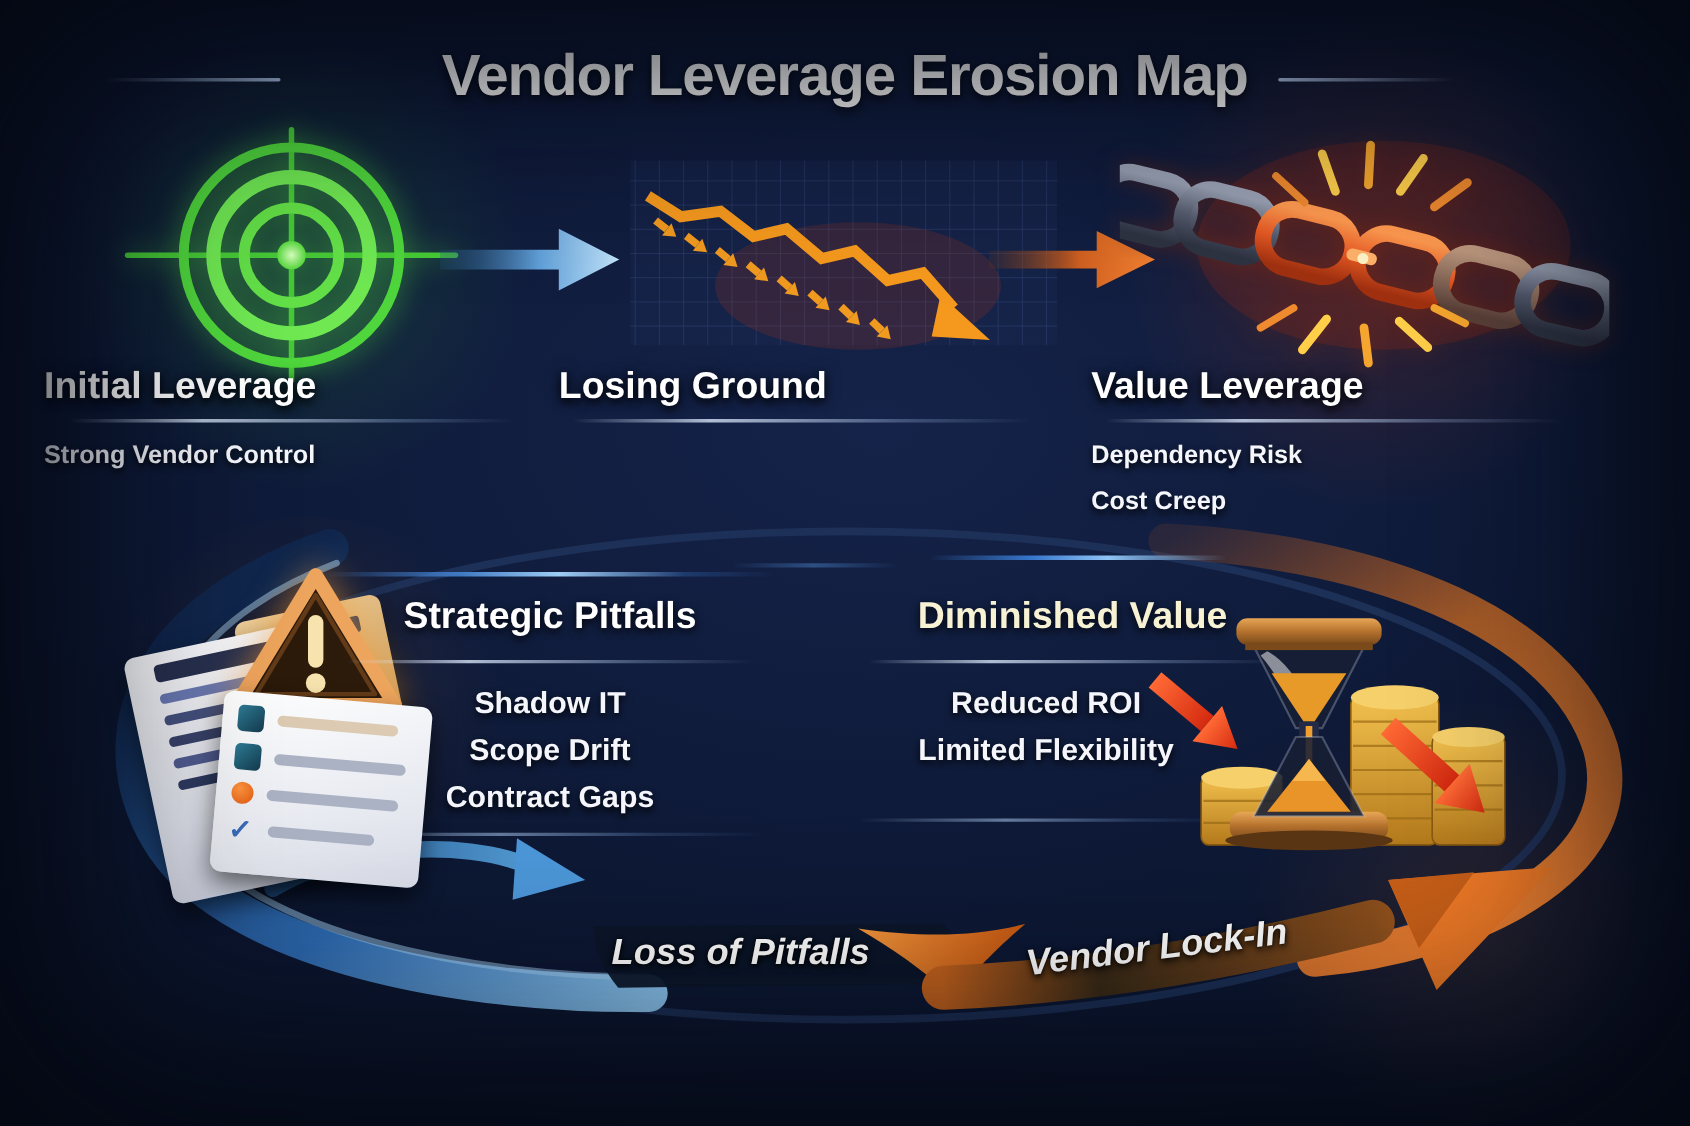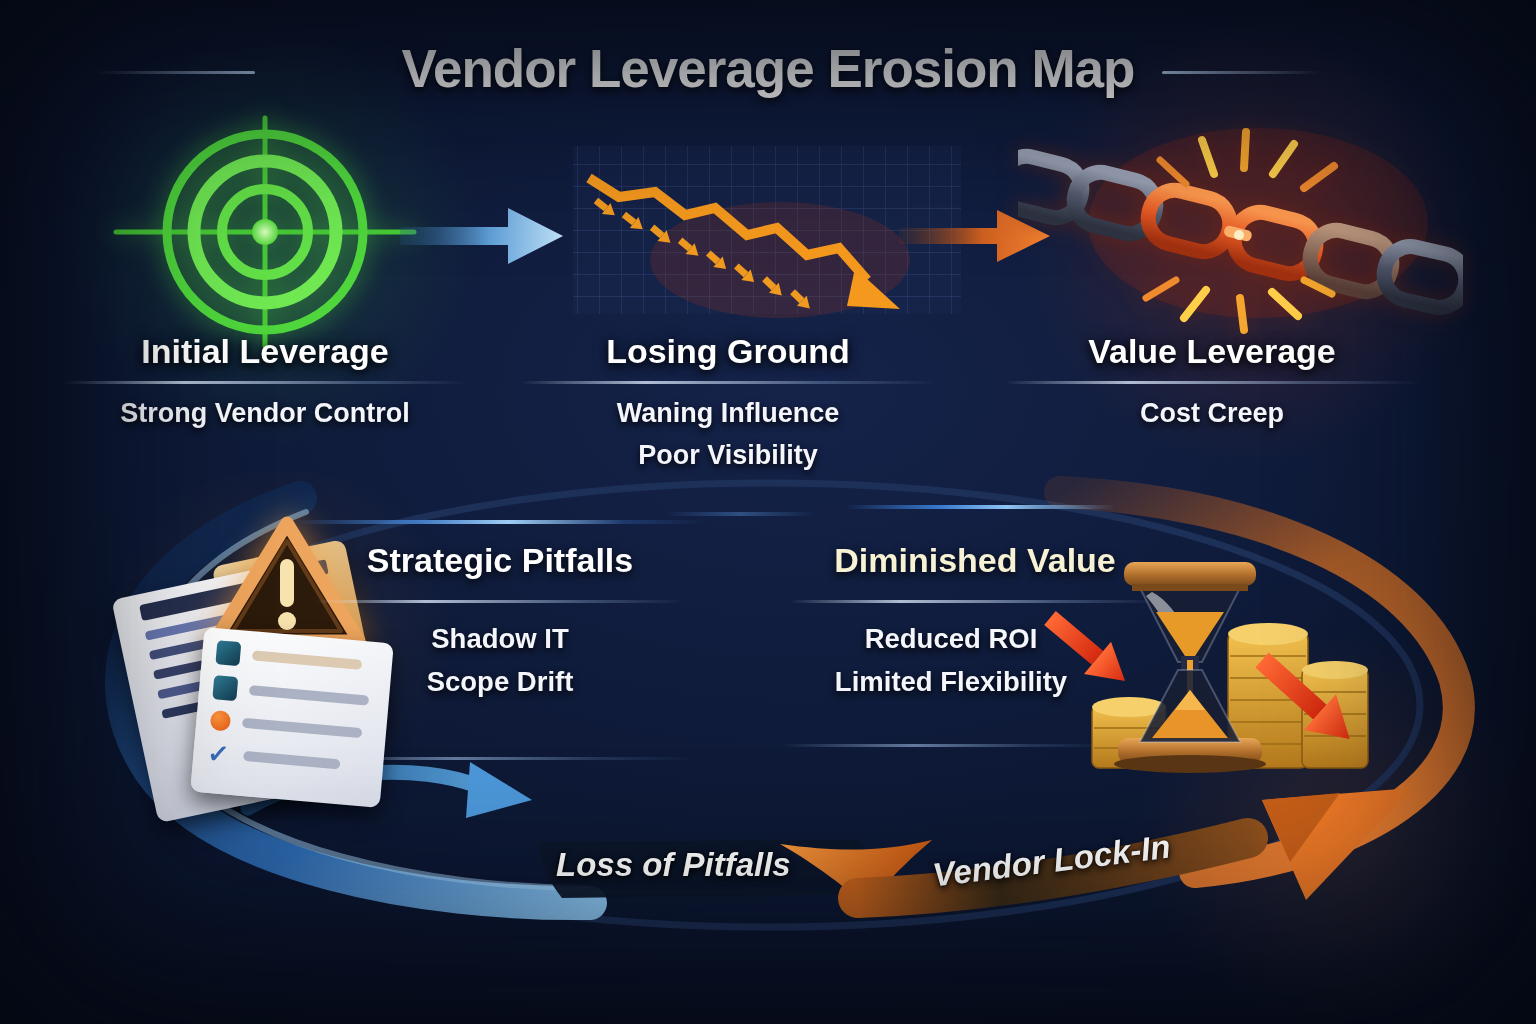--- a/index.html
+++ b/index.html
@@ -19,27 +19,27 @@
 
   .title{
     position:absolute;left:0;top:38px;width:100%;text-align:center;margin:0;
     font-size:53px;font-weight:700;letter-spacing:-1px;color:#ffffff;
     text-shadow:0 3px 10px rgba(0,0,0,.85),0 0 2px rgba(0,0,0,.6);
   }
   .title-line{position:absolute;top:71px;height:3px;border-radius:2px;}
   .title-line.left{left:95px;width:160px;background:linear-gradient(90deg,rgba(120,160,220,0),rgba(190,215,250,.95));}
   .title-line.right{left:1162px;width:160px;background:linear-gradient(90deg,rgba(190,215,250,.95),rgba(120,160,220,0));}
 
-  .stage{position:absolute;text-align:center;}
+  .stage{position:absolute;}
   .stage h2{margin:0;font-size:34px;line-height:40px;font-weight:700;color:#fff;
     text-shadow:0 3px 8px rgba(0,0,0,.9),0 0 14px rgba(0,0,0,.5);}
   .h-divider{height:3px;border-radius:2px;margin:10px auto 0;
     background:linear-gradient(90deg,rgba(150,175,215,0),rgba(215,228,248,.8) 30%,rgba(150,175,215,.35) 72%,rgba(150,175,215,0));}
   .stage .subs{margin-top:8px;}
-  .stage .sub{font-size:27px;line-height:42px;font-weight:700;color:#f4f6fb;
+  .stage .sub{font-size:23px;line-height:42px;font-weight:700;color:#f4f6fb;
     text-shadow:0 3px 7px rgba(0,0,0,.9);}
 
   .loop-section{position:absolute;text-align:center;}
   .loop-section h2{margin:0;font-size:34px;line-height:40px;font-weight:700;color:#fff;
     text-shadow:0 3px 8px rgba(0,0,0,.9);}
   .loop-section.diminished h2{color:#f7f2d4;}
   .loop-section .h-divider{margin-top:20px;}
   .loop-section .items{margin-top:14px;}
   .loop-section .item{font-size:27.5px;line-height:43px;font-weight:700;color:#f4f6fb;
     text-shadow:0 3px 7px rgba(0,0,0,.9);}
@@ -280,29 +280,26 @@
   <div class="stage" style="left:40px;top:331px;width:450px;">
     <h2>Initial Leverage</h2>
     <div class="h-divider" style="width:405px;"></div>
     <div class="subs">
       <div class="sub">Strong Vendor Control</div>
     </div>
   </div>
   <div class="stage" style="left:508px;top:331px;width:440px;">
     <h2>Losing Ground</h2>
     <div class="h-divider" style="width:415px;"></div>
-    <div class="subs">
-      <div class="sub">Waning Influence</div>
-      <div class="sub">Poor Visibility</div>
-    </div>
   </div>
   <div class="stage" style="left:992px;top:331px;width:440px;">
     <h2>Value Leverage</h2>
     <div class="h-divider" style="width:415px;"></div>
     <div class="subs">
+      <div class="sub">Dependency Risk</div>
       <div class="sub">Cost Creep</div>
     </div>
   </div>
 
   <div class="streak streak-pitfalls"></div>
   <div class="streak streak-dim-a"></div>
   <div class="streak streak-dim-b"></div>
   <div class="bottom-divider bd-pitfalls"></div>
   <div class="bottom-divider bd-diminished"></div>
 
@@ -344,20 +341,21 @@
         </div>
     </div>
   </div>
 
   <div class="loop-section" style="left:300px;top:540px;width:400px;">
     <h2>Strategic Pitfalls</h2>
     <div class="h-divider" style="width:370px;"></div>
     <div class="items">
       <div class="item">Shadow IT</div>
       <div class="item">Scope Drift</div>
+      <div class="item">Contract Gaps</div>
     </div>
   </div>
   <div class="loop-section diminished" style="left:780px;top:540px;width:390px;">
     <h2>Diminished Value</h2>
     <div class="h-divider" style="width:370px;"></div>
     <div class="items">
       <div class="item">Reduced ROI</div>
       <div class="item">Limited Flexibility</div>
     </div>
   </div>

